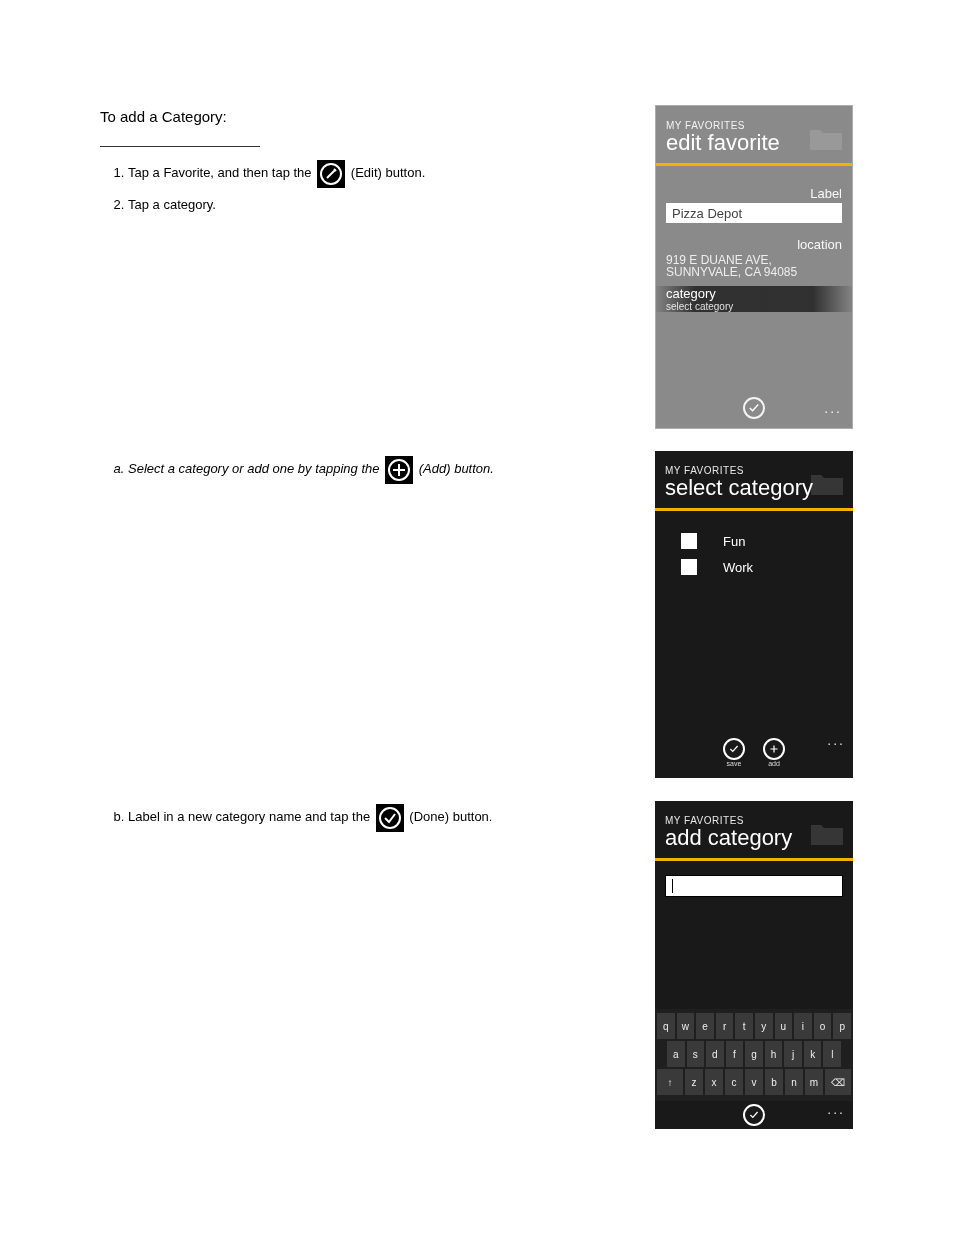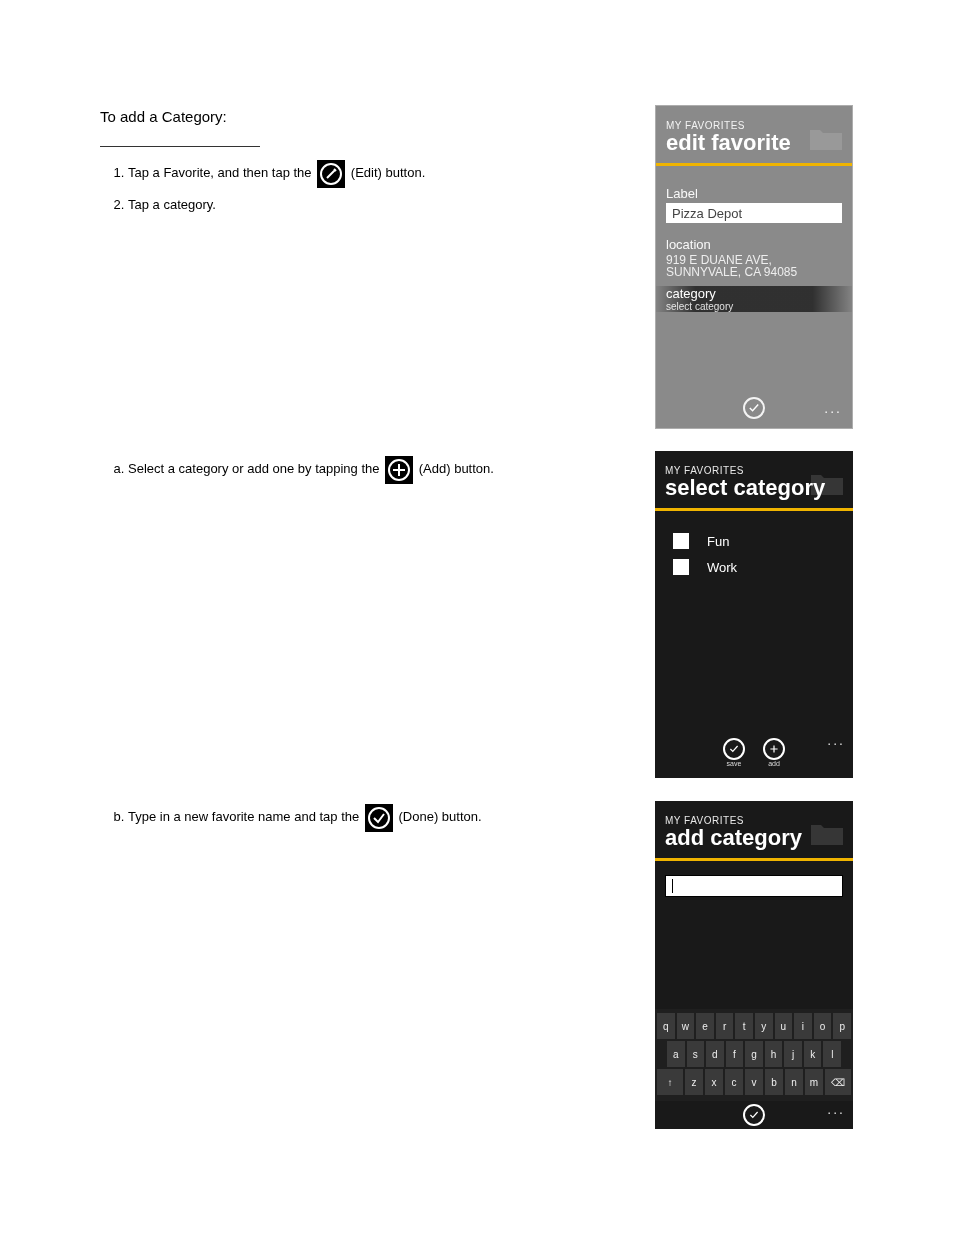--- a/index.html
+++ b/index.html
@@ -48,24 +48,24 @@
     font-family: "Segoe UI", Arial, sans-serif;
     color: #fff;
     overflow: hidden;
   }
   .phone-border { border: 1px solid rgba(255,255,255,.3); }
 
   
   .phone1 { top: 105px; height: 324px; background: #8a8a8a; }
   .ph-top { padding: 14px 10px 4px 10px; }
   .ph-app { font-size: 10px; letter-spacing: .5px; color: rgba(255,255,255,.9); }
-  .ph-title { font-size: 22px; font-weight: 700; line-height: 24px; }
+  .ph-title { font-size: 22px; font-weight: 400; line-height: 24px; }
   .ph-accent { height: 3px; background: #f0b400; margin-top: 4px; }
   .ph-body { padding: 12px 10px; }
-  .ph-lbl { font-size: 13px; color: rgba(255,255,255,.95); margin-top: 8px; }
+  .ph-lbl { font-size: 13px; color: rgba(255,255,255,.95); margin-top: 8px; text-align: right; }
   .ph-input {
     background: #fff; color: #444; font-size: 13px;
     height: 20px; padding: 3px 6px; margin-top: 2px;
   }
   .ph-sub { font-size: 12px; color: rgba(255,255,255,.85); margin-top: 2px; line-height: 12px; }
   .ph-cat-band {
     margin-top: 8px;
     background: linear-gradient(90deg, rgba(0,0,0,.05), rgba(0,0,0,.65) 20%, rgba(0,0,0,.65) 80%, rgba(0,0,0,.05));
     padding: 0 10px;
     margin-left: -10px; margin-right: -10px;
@@ -81,21 +81,21 @@
   .circle-btn {
     width: 22px; height: 22px; border: 2px solid rgba(255,255,255,.9);
     border-radius: 50%; display: flex; align-items: center; justify-content: center;
     font-size: 12px; color: #fff;
   }
   .circle-btn.dark { border-color: #fff; }
 
   
   .phone2 { top: 451px; height: 327px; background: #191919; }
   .ph2-body { padding: 12px 10px; }
-  .cat-row { display: flex; align-items: center; gap: 18px; margin: 10px 8px; font-size: 13px; }
+  .cat-row { display: flex; align-items: center; gap: 26px; margin: 10px 16px; font-size: 13px; }
   .cat-box { width: 16px; height: 16px; background: #fff; }
   .ph2-bottom {
     position: absolute; bottom: 6px; left: 0; right: 0;
     height: 34px;
   }
   .ph2-btns { display: flex; justify-content: center; gap: 18px; }
   .ph2-btn { display: flex; flex-direction: column; align-items: center; font-size: 7px; color: #ddd; }
   .ph2-btn .circle-btn { width: 22px; height: 22px; }
   .ph2-more { position: absolute; right: 8px; top: -6px; color: #ddd; font-size: 14px; letter-spacing: 2px; }
   .ph-heartfolder {
@@ -147,39 +147,39 @@
             <circle cx="14" cy="14" r="10" fill="none" stroke="#fff" stroke-width="2"></circle>
             <path d="M10 18 L18 10 M17 9 L19 11" stroke="#fff" stroke-width="2" fill="none"></path>
           </svg>
       </span>
       <span> (Edit) button.</span>
     </li>
     <li>Tap a category.</li>
   </ol>
 </div>
 
-<div class="content-left" style="top:456px;">
+<div class="content-left" style="top:456px;font-style:italic;">
   <ol class="ol-list letters" start="1">
     <li>
       <span>Select a category or add one by tapping the </span>
       <span class="inline-icon">
         <svg viewBox="0 0 28 28">
             <circle cx="14" cy="14" r="10" fill="none" stroke="#fff" stroke-width="2"></circle>
             <path d="M14 8 L14 20 M8 14 L20 14" stroke="#fff" stroke-width="2"></path>
           </svg>
       </span>
       <span> (Add) button.</span>
     </li>
   </ol>
 </div>
 
 <div class="content-left" style="top:804px;">
   <ol class="ol-list letters" style="counter-reset: list-item 1;">
     <li value="2">
-      <span>Type in a new favorite name and tap the </span>
+      <span>Label in a new category name and tap the </span>
       <span class="inline-icon">
         <svg viewBox="0 0 28 28">
             <circle cx="14" cy="14" r="10" fill="none" stroke="#fff" stroke-width="2"></circle>
             <path d="M9 14 L13 18 L19 10" stroke="#fff" stroke-width="2" fill="none"></path>
           </svg>
       </span>
       <span> (Done) button.</span>
     </li>
   </ol>
 </div>

